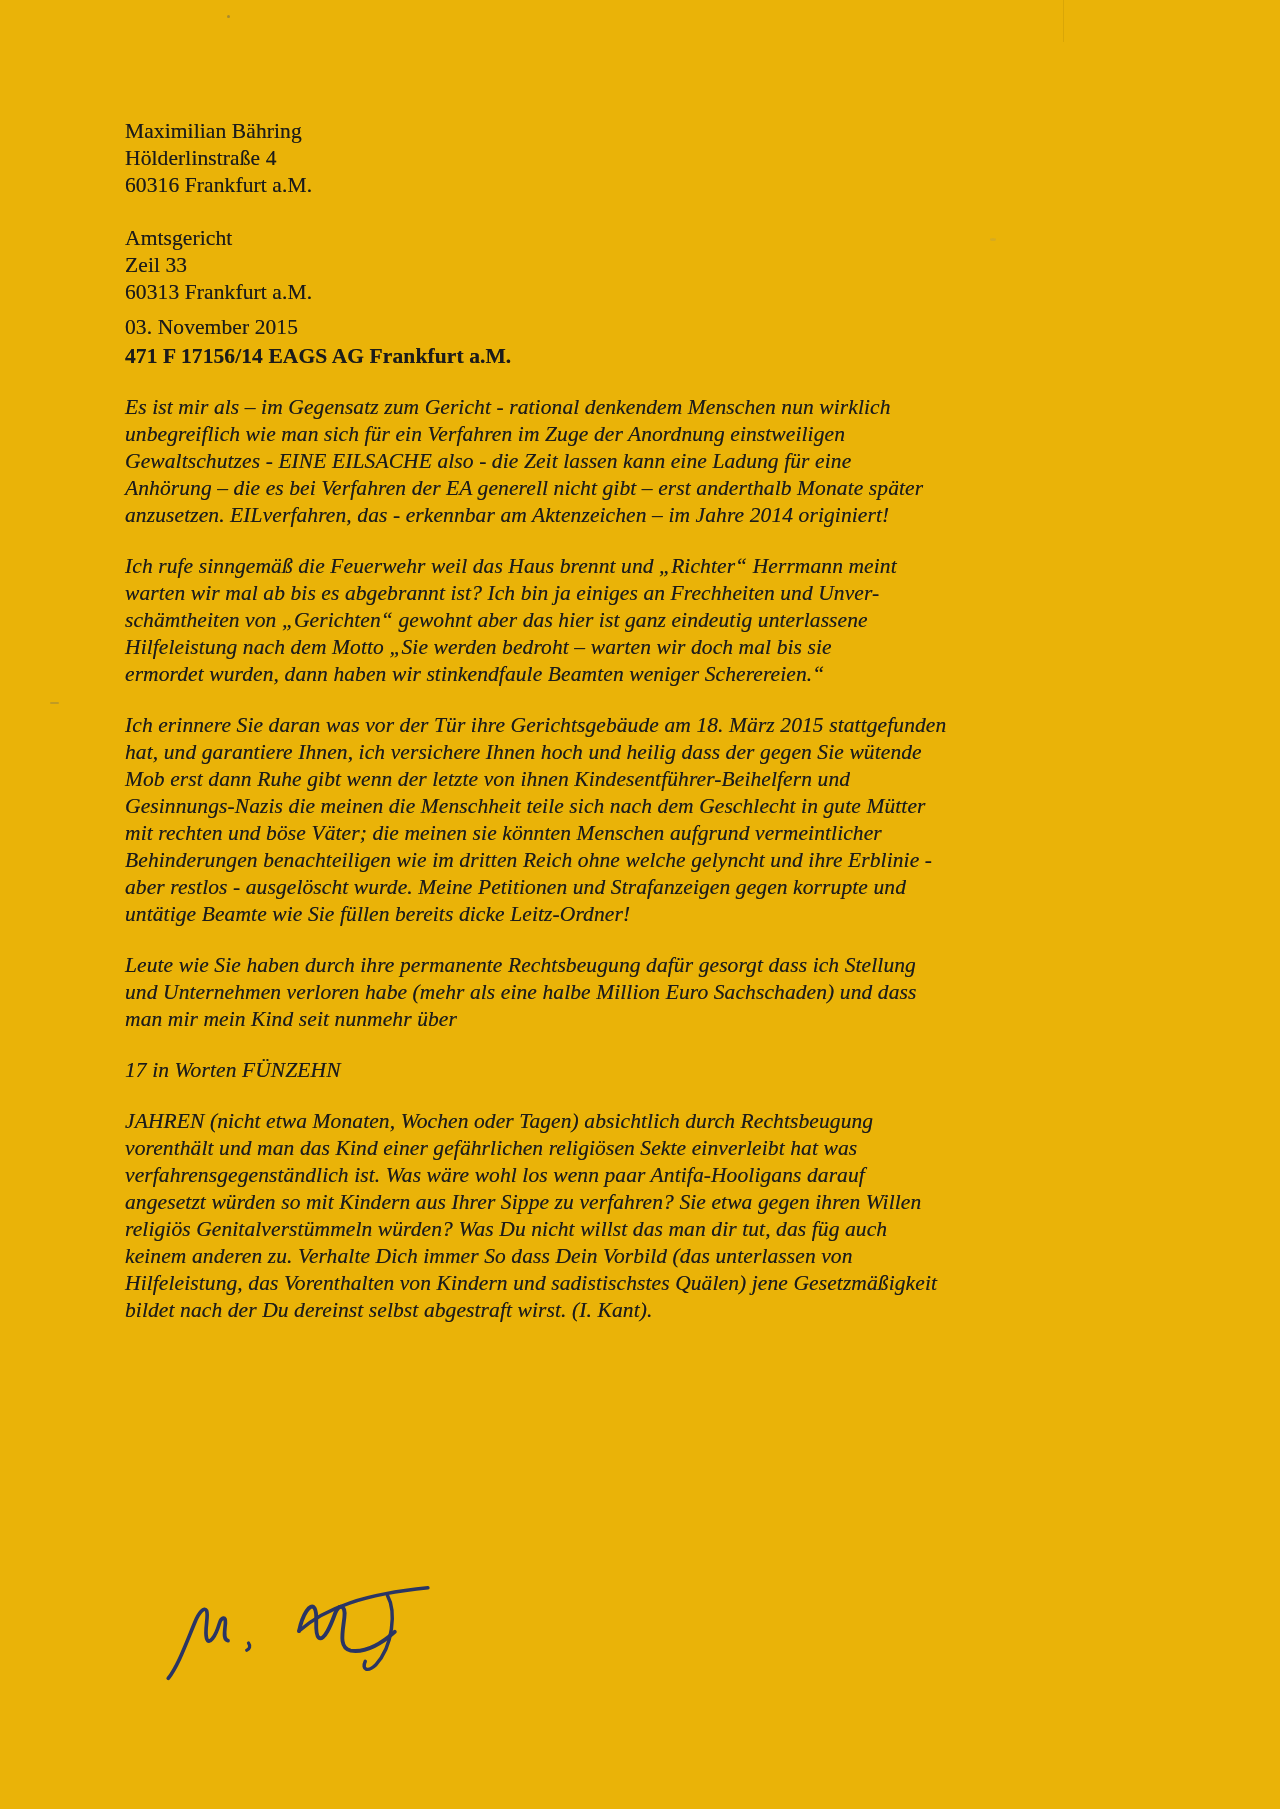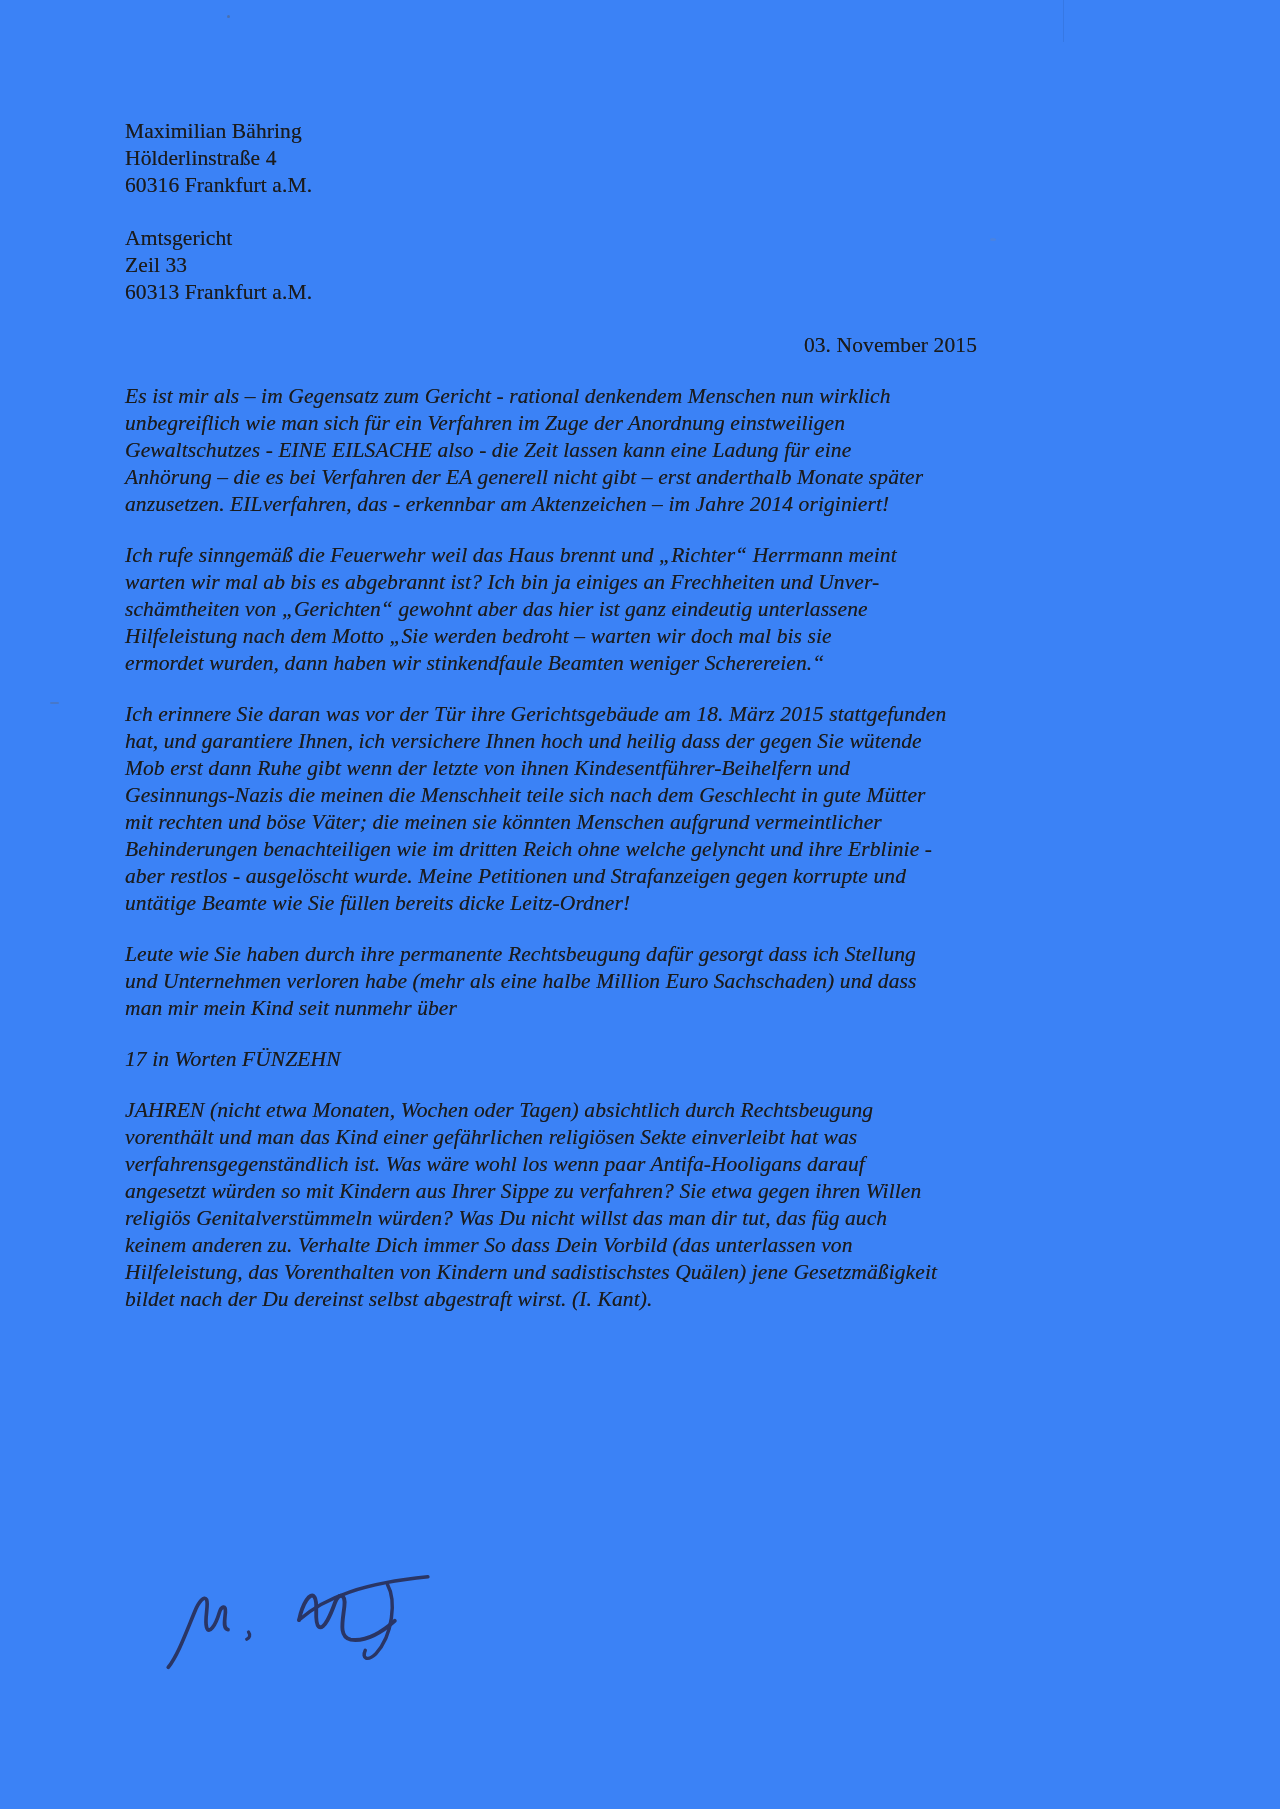--- a/index.html
+++ b/index.html
@@ -6,34 +6,34 @@
   body {
     width: 1280px; height: 1809px;
     background: #ffffff;
     font-family: "Liberation Serif", "DejaVu Serif", serif;
     color: #1b1b1b;
     position: relative;
     overflow: hidden;
   }
   .page {
     position: absolute; inset: 0;
-    background: #3b82f6;
+    background: #eab308;
   }
   .content {
     padding-left: 125px;
     width: 1090px;
     font-size: 21.5px;
     line-height: 27px;
     letter-spacing: 0.1px;
     text-shadow: 0 0 0.5px rgba(20,20,20,0.55);
   }
   .block { white-space: pre-line; }
   .sender    { margin-top: 118px; }
   .recipient { margin-top: 26px; }
-  .dateline  { margin-top: 26px; text-align: right; padding-right: 238px; }
+  .dateline  { margin-top: 8px; text-align: left; padding-right: 238px; }
   .subject   { margin-top: 2px; font-weight: bold; }
   .para      { margin-top: 24px; font-style: italic; }
   .para.bold { font-weight: bold; }
   .signature-wrap {
     margin-top: 250px;
     margin-left: 35px;
     width: 280px; height: 112px;
     transform: rotate(-2deg);
   }
   .signature-wrap svg { display: block; }
@@ -59,20 +59,21 @@
     <div class="block sender">Maximilian Bähring
 Hölderlinstraße 4
 60316 Frankfurt a.M.</div>
 
     <div class="block recipient">Amtsgericht
 Zeil 33
 60313 Frankfurt a.M.</div>
 
     <div class="dateline">03. November 2015</div>
 
+    <div class="subject">471 F 17156/14 EAGS AG Frankfurt a.M.</div>
 
     <div class="block para">Es ist mir als – im Gegensatz zum Gericht - rational denkendem Menschen nun wirklich
 unbegreiflich wie man sich für ein Verfahren im Zuge der Anordnung einstweiligen
 Gewaltschutzes - EINE EILSACHE also - die Zeit lassen kann eine Ladung für eine
 Anhörung – die es bei Verfahren der EA generell nicht gibt – erst anderthalb Monate später
 anzusetzen. EILverfahren, das - erkennbar am Aktenzeichen – im Jahre 2014 originiert!</div>
 
     <div class="block para">Ich rufe sinngemäß die Feuerwehr weil das Haus brennt und „Richter“ Herrmann meint
 warten wir mal ab bis es abgebrannt ist? Ich bin ja einiges an Frechheiten und Unver-
 schämtheiten von „Gerichten“ gewohnt aber das hier ist ganz eindeutig unterlassene

